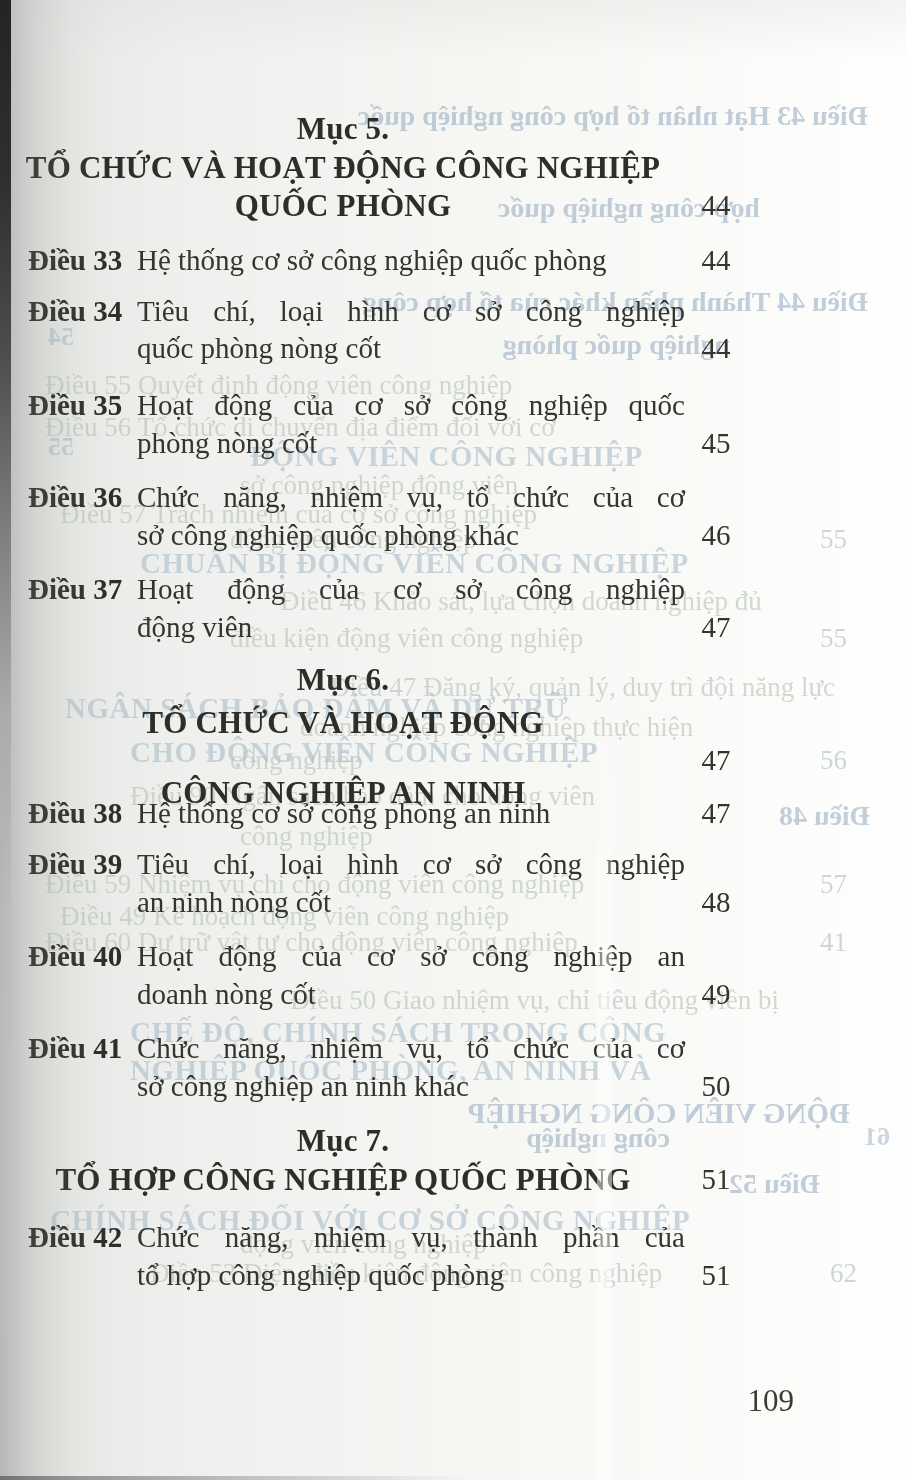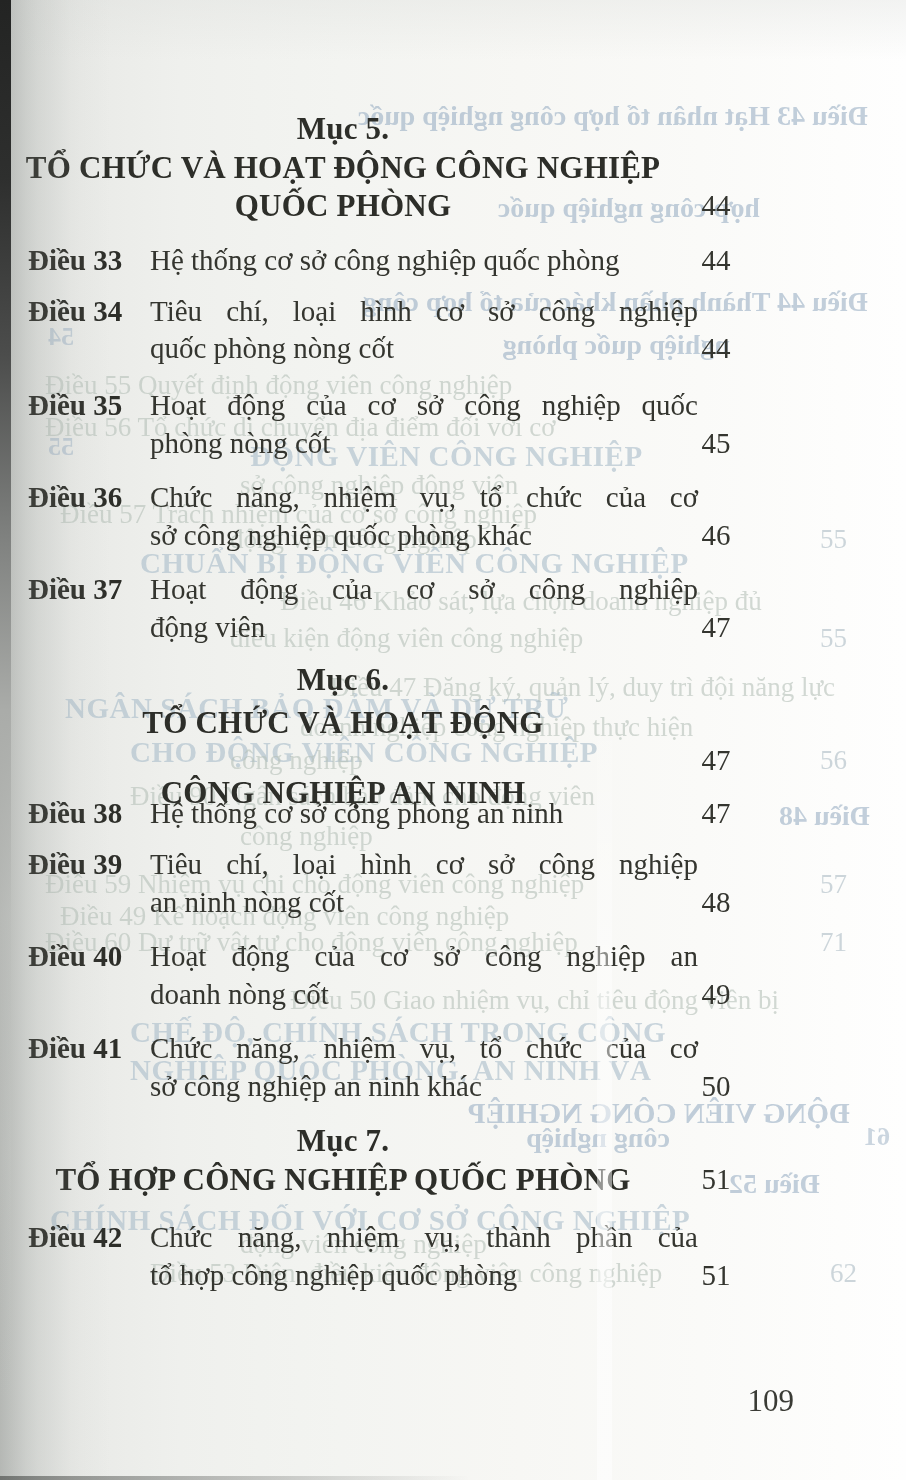--- a/index.html
+++ b/index.html
@@ -50,21 +50,21 @@
   .kick,.ttl{
     position:absolute;left:18px;width:650px;text-align:center;
     font-weight:700;font-size:31px;color:#2d2e29;line-height:1.1;letter-spacing:.2px;
   }
   .lbl{
     position:absolute;left:28px;width:112px;
     font-weight:700;font-size:29px;color:#2d2e29;line-height:1.1;
   }
   .body{
     position:absolute;left:137px;width:548px;
-    font-size:29px;color:#34352f;line-height:1.1;margin-left:13px;
+    font-size:29px;color:#34352f;line-height:1.1;
   }
   .body.j{text-align:justify;text-align-last:justify;}
   .pnum{
     position:absolute;left:641px;width:150px;text-align:center;
     font-size:29px;color:#34352f;line-height:1.1;
   }
   .folio{
     position:absolute;left:644px;width:150px;text-align:right;top:1383px;
     font-size:31px;color:#3a3b35;
   }
@@ -98,21 +98,21 @@
     <div class="bl rh" style="top:736px;left:130px;width:480px">CHO ĐỘNG VIÊN CÔNG NGHIỆP</div>
     <div class="bl r" style="top:745px;left:230px;width:400px">công nghiệp</div>
     <div class="bl rn" style="top:745px;left:820px;width:60px">56</div>
     <div class="bl r" style="top:781px;left:130px;width:700px">Điều 90 Ngân sách bảo đảm cho động viên</div>
     <div class="bl m" style="top:800px;left:700px;width:170px">Điều 48</div>
     <div class="bl r" style="top:821px;left:240px;width:400px">công nghiệp</div>
     <div class="bl r" style="top:869px;left:45px;width:800px">Điều 59 Nhiệm vụ chi cho động viên công nghiệp</div>
     <div class="bl rn" style="top:869px;left:820px;width:60px">57</div>
     <div class="bl r" style="top:901px;left:60px;width:660px">Điều 49 Kế hoạch động viên công nghiệp</div>
     <div class="bl r" style="top:927px;left:45px;width:800px">Điều 60 Dự trữ vật tư cho động viên công nghiệp</div>
-    <div class="bl rn" style="top:927px;left:820px;width:60px">71</div>
+    <div class="bl rn" style="top:927px;left:820px;width:60px">41</div>
     <div class="bl r" style="top:985px;left:290px;width:560px">Điều 50 Giao nhiệm vụ, chỉ tiêu động viên bị</div>
     <div class="bl rh" style="top:1016px;left:130px;width:620px">CHẾ ĐỘ, CHÍNH SÁCH TRONG CÔNG</div>
     <div class="bl rh" style="top:1054px;left:130px;width:620px">NGHIỆP QUỐC PHÒNG, AN NINH VÀ</div>
     <div class="bl m" style="top:1097px;left:350px;width:500px;font-size:29px">ĐỘNG VIÊN CÔNG NGHIỆP</div>
     <div class="bl m" style="top:1122px;left:430px;width:240px">công nghiệp</div>
     <div class="bl mn" style="top:1122px;left:830px;width:60px">61</div>
     <div class="bl m" style="top:1168px;left:660px;width:160px">Điều 52</div>
     <div class="bl rh" style="top:1204px;left:50px;width:700px">CHÍNH SÁCH ĐỐI VỚI CƠ SỞ CÔNG NGHIỆP</div>
     <div class="bl r" style="top:1229px;left:240px;width:480px">động viên công nghiệp</div>
     <div class="bl r" style="top:1258px;left:150px;width:640px">Điều 53 Diện, điều kiện động viên công nghiệp</div>

